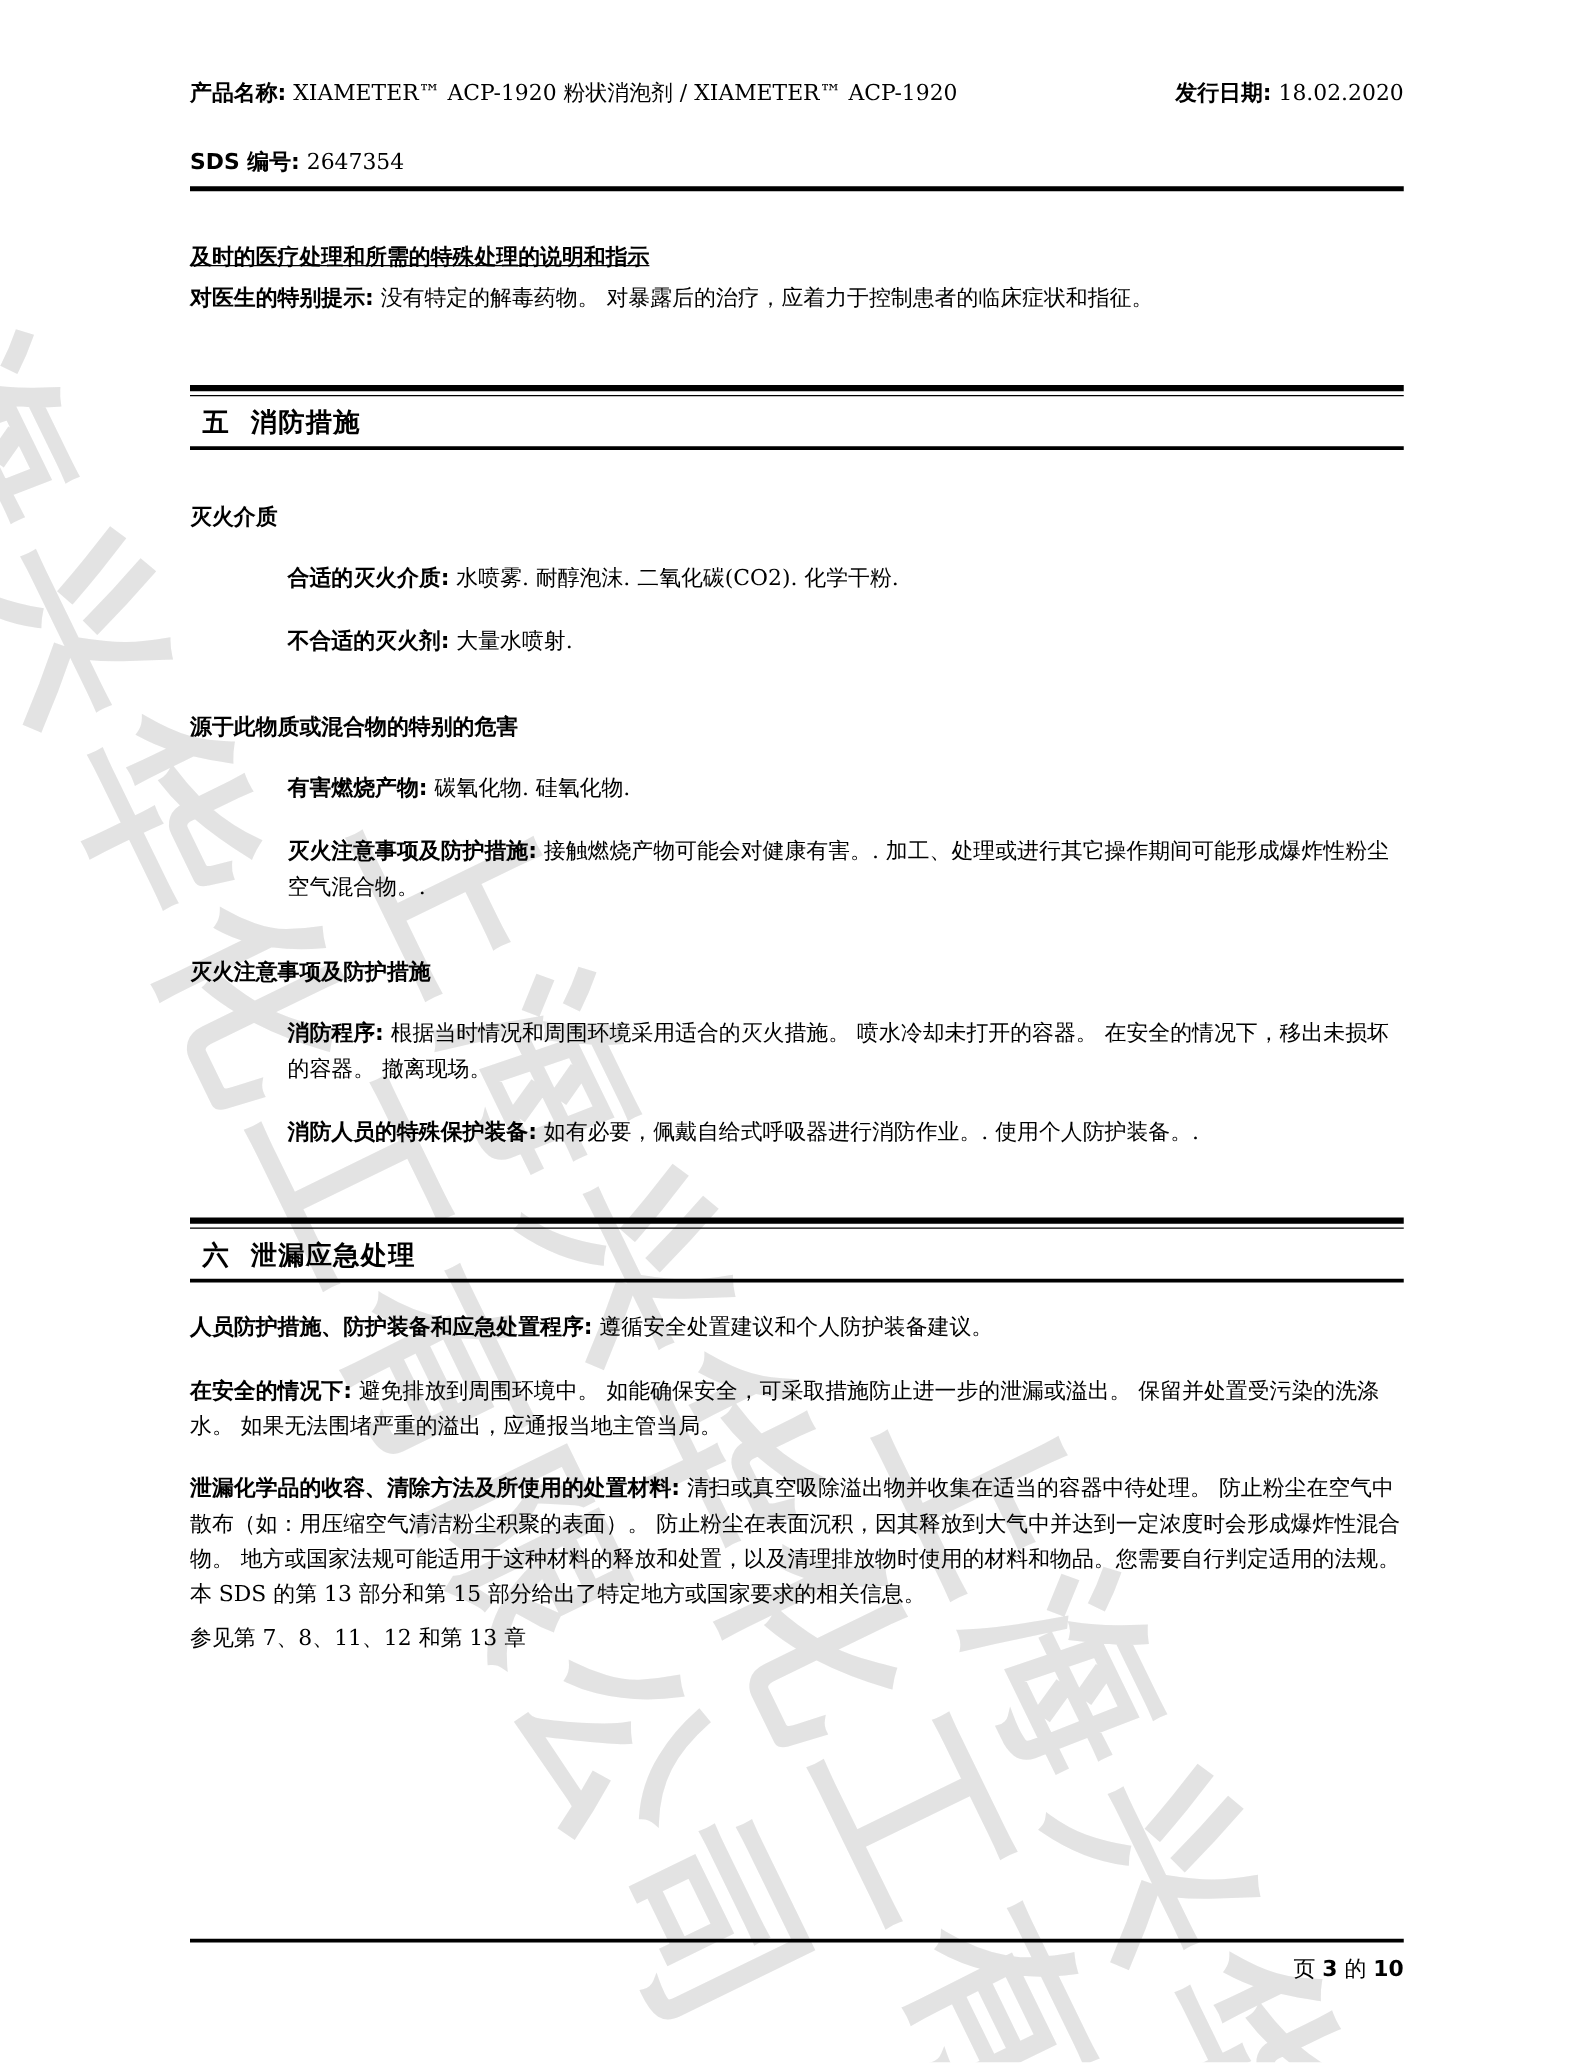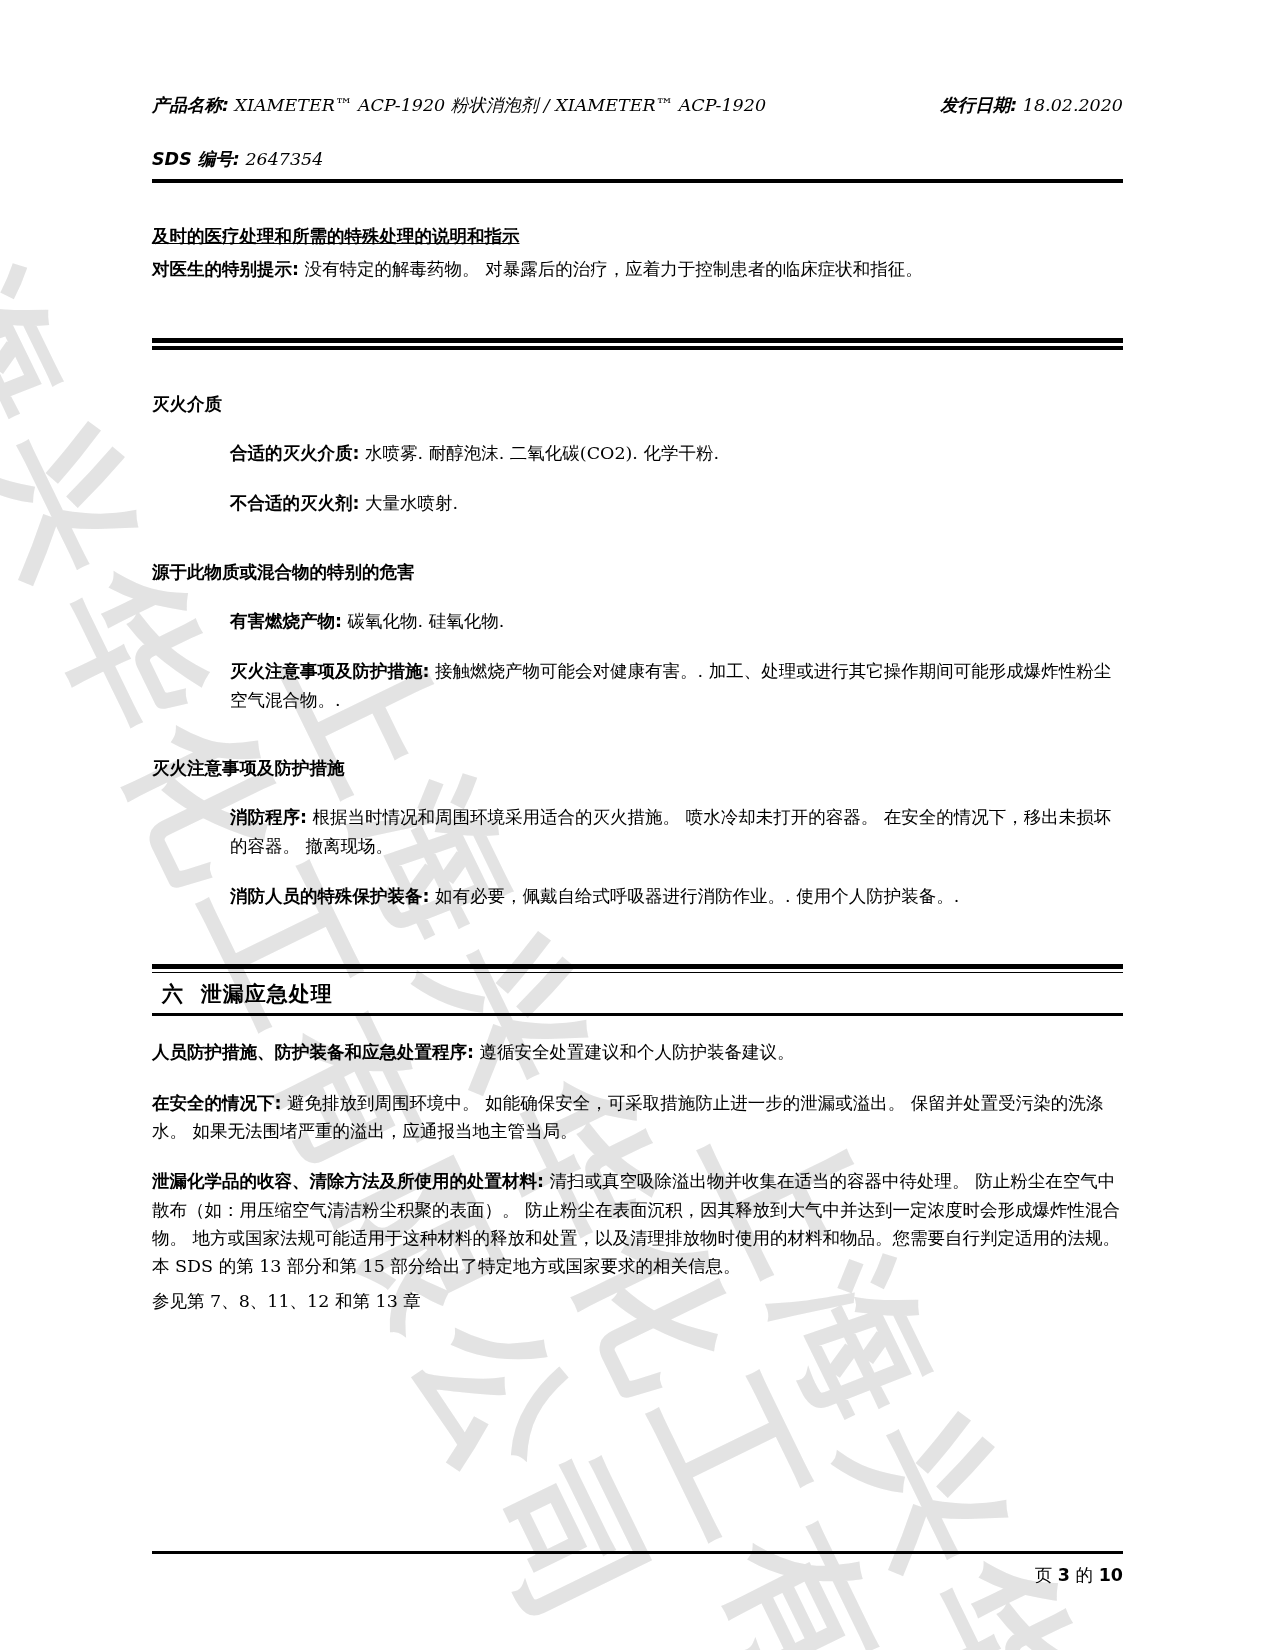--- a/index.html
+++ b/index.html
@@ -59,22 +59,21 @@
     transform-origin: left top;
   }
 
   
   .content {
     position: relative;
     z-index: 2;
     padding: 0 152px 0 152px;
   }
   .head-block {
-    padding-top: 92px;
-    font-style: italic;
+    padding-top: 62px;
   }
   .head-row {
     display: flex;
     align-items: flex-start;
     justify-content: space-between;
   }
   .head-left {
     font-size: 17.5px;
     line-height: 1.55;
     max-width: 690px;
@@ -205,20 +204,21 @@
 
     <div>
       <div class="sub-head" style="margin-top:40px;text-decoration:underline;">及时的医疗处理和所需的特殊处理的说明和指示</div>
       <div class="para tight"><span class="key">对医生的特别提示:</span><span class="txt"> 没有特定的解毒药物。 对暴露后的治疗，应着力于控制患者的临床症状和指征。</span></div>
     </div>
 
     <div class="section-gap"></div>
 
     <div class="section-head">
       <div class="bar-top"></div>
+      <div class="sec-title"><span>五</span>&nbsp;&nbsp;<span>消防措施</span></div>
       <div class="bar-bot"></div>
     </div>
 
     <div>
       <div class="sub-head">灭火介质</div>
 
       <div class="para indent"><span class="key">合适的灭火介质:</span><span class="txt"> 水喷雾. 耐醇泡沫. 二氧化碳(CO2). 化学干粉.</span></div>
 
       <div class="para indent"><span class="key">不合适的灭火剂:</span><span class="txt"> 大量水喷射.</span></div>
 

